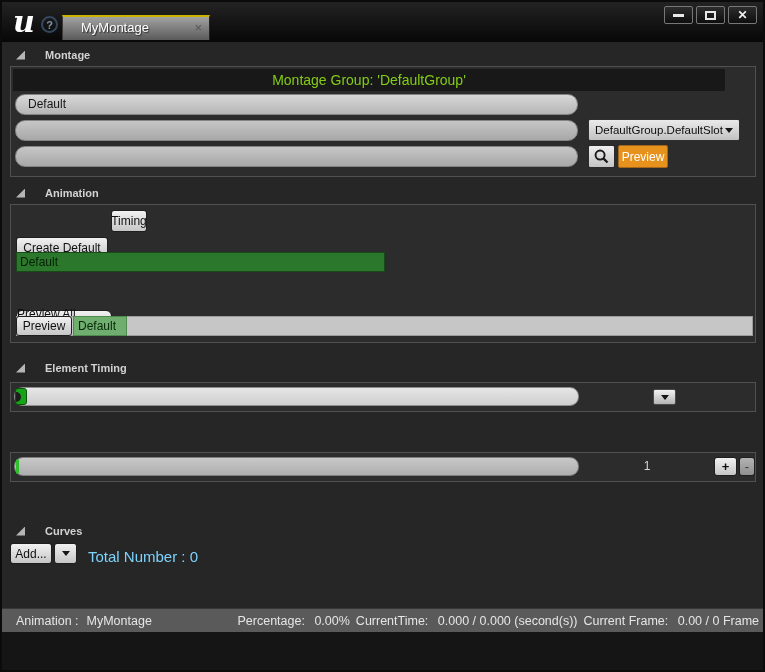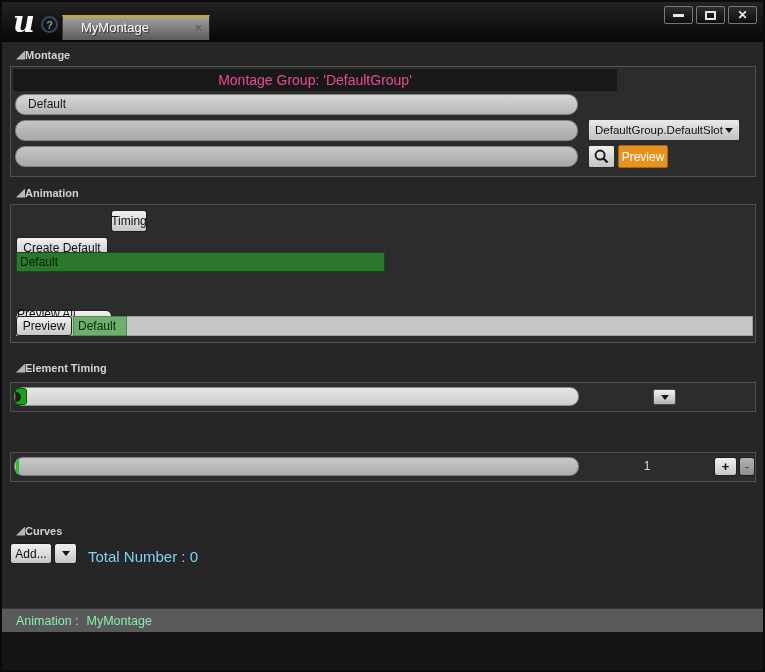--- a/index.html
+++ b/index.html
@@ -26,32 +26,32 @@
     font-size:13px; line-height:15px; }
   #win-controls { position:absolute; right:6px; top:4px; display:flex; gap:3px; }
   .winbtn { width:29px; height:18px; background:linear-gradient(#2c2c2c,#0e0e0e);
     border:1px solid #777; border-radius:2px; display:flex; align-items:center;
     justify-content:center; }
   .min-glyph { width:11px; height:3px; background:#e8e8e8; }
   .max-glyph { width:11px; height:9px; border:2px solid #e8e8e8; }
   .close-glyph { color:#eee; font-size:12px; font-weight:bold; line-height:12px; }
 
   
-  .sec-header { position:absolute; display:flex; align-items:center; gap:0; }
+  .sec-header { position:absolute; display:flex; align-items:center; gap:20px; }
   .expander { width:9px; height:9px; background:#b5b5b5;
     clip-path:polygon(100% 0, 100% 100%, 0 100%); }
   .sec-title { color:#d2d2d2; font-size:11px; font-weight:bold; }
 
   .panel { position:absolute; left:8px; width:746px; border:1px solid #515151;
     background:#2c2c2c; }
 
   
   #montage-panel { top:64px; height:111px; }
-  #montage-group-header { position:absolute; left:11px; top:67px; width:604px;
-    height:22px; background:#181818; color:#ec4899; font-size:14px;
+  #montage-group-header { position:absolute; left:11px; top:67px; width:712px;
+    height:22px; background:#181818; color:#84cc16; font-size:14px;
     text-align:center; line-height:22px; }
   .slot-bar { position:absolute; left:13px; width:563px; height:21px;
     border-radius:10px; border:1px solid #848484;
     background:linear-gradient(#d8d8d8,#b6b6b6);
     font-size:12px; color:#161616; line-height:19px; padding-left:12px; }
   .slot-bar.dim { background:linear-gradient(#c6c6c6,#a8a8a8); }
   #slot-bar-1 { top:92px; }
   #slot-bar-2 { top:118px; }
   #slot-bar-3 { top:144px; }
   #slot-dropdown { position:absolute; left:586px; top:117px; width:152px; height:22px;
@@ -117,21 +117,21 @@
 
   
   #curves-add-btn { left:8px; top:541px; width:42px; height:21px; }
   #curves-add-arrow-btn { left:52px; top:541px; width:23px; height:21px; }
   #curves-total { position:absolute; left:86px; top:546px; color:#7dd3fc;
     font-size:15px; }
 
   
   #status-bar { position:absolute; left:0; top:606px; width:100%; height:24px;
     background:#5a5a5a; border-top:1px solid #383838; display:flex;
-    align-items:center; color:#86efac; font-size:12.5px; }
+    align-items:center; color:#e5e5e5; font-size:12.5px; }
   #status-left { display:flex; gap:8px; margin-left:14px; }
   #status-right { display:flex; gap:6px; margin-left:auto; margin-right:4px;
     white-space:nowrap; }
   #status-right span { white-space:pre; }
 
   
   #transport-bar { position:absolute; left:0; top:630px; width:100%; height:42px;
     background:#151515; }
 </style>
 </head>
@@ -226,20 +226,28 @@
   <div class="btn" id="curves-add-arrow-btn">
     <span class="darr"></span>
   </div>
   <div id="curves-total">Total Number : 0</div>
 
   <div id="status-bar">
     <div id="status-left">
       <span>Animation : </span>
       <span>MyMontage</span>
     </div>
+    <div id="status-right">
+      <span>Percentage: </span>
+      <span>0.00%</span>
+      <span>CurrentTime: </span>
+      <span>0.000 / 0.000 (second(s))</span>
+      <span>Current Frame: </span>
+      <span>0.00 / 0 Frame</span>
+    </div>
   </div>
 
   <div id="transport-bar">
     
     
     
   </div>
 
 </div>
 

